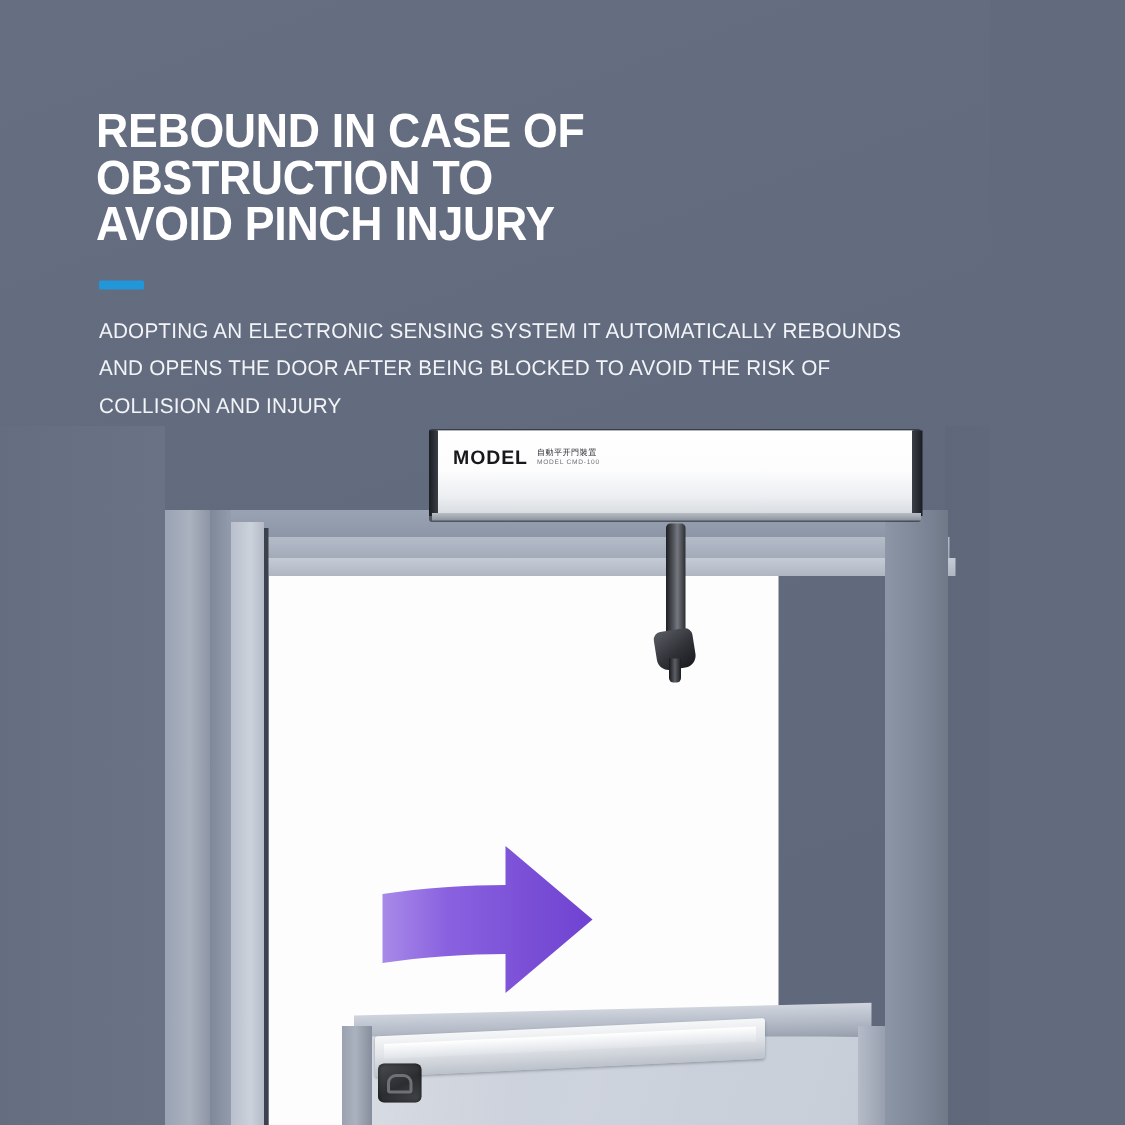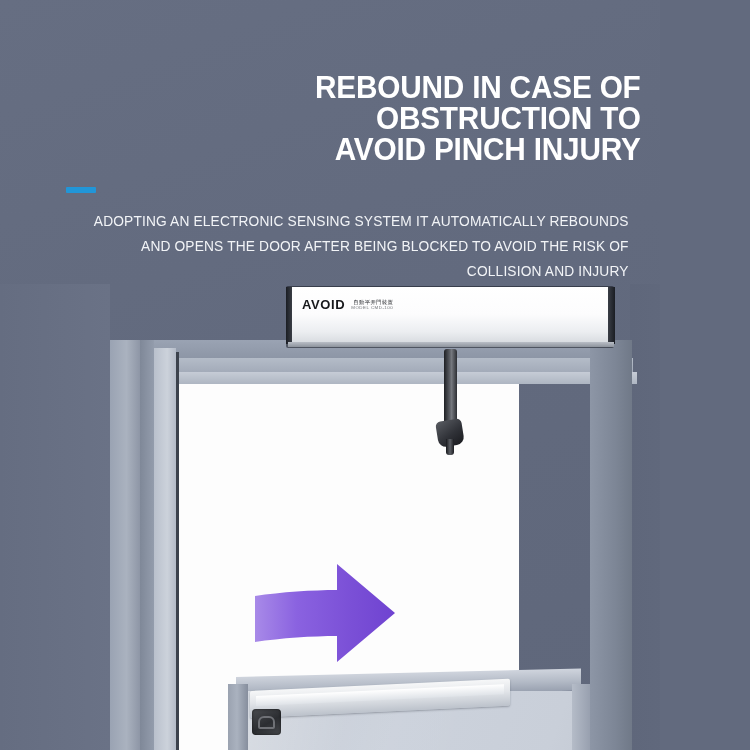--- a/index.html
+++ b/index.html
@@ -7,21 +7,20 @@
     padding: 0;
     background: #626a7e;
   }
   #stage {
     position: relative;
     width: 660px;
     height: 750px;
     overflow: hidden;
     background: linear-gradient(160deg, #666e82 0%, #626a7e 45%, #5f677b 100%);
     font-family: "Liberation Sans", sans-serif;
-    text-align: right;
     -webkit-font-smoothing: antialiased;
   }
 
   
   .headline {
     position: absolute;
     left: 64px;
     top: 72px;
     width: 620px;
     color: #ffffff;
@@ -458,21 +457,21 @@
       <path d="M0,40 C26,36 58,34 82,34 L82,8 L140,57 L82,106 L82,80 C58,80 26,82 0,86 Z" fill="url(#arrowGrad)"></path>
     </svg>
 
     <div class="operator-shadow"></div>
     <div class="operator"></div>
     <div class="operator-capL"></div>
     <div class="operator-capR"></div>
     <div class="operator-bottom-lip"></div>
 
     <div class="brandblock">
-      <div class="brand-cumu">AVOID</div>
+      <div class="brand-cumu">MODEL</div>
       <div class="brand-sub">
         <div class="brand-cn">自動平开門裝置</div>
         <div class="brand-model">MODEL CMD-100</div>
       </div>
     </div>
 
   </div>
 </div>
 
 </body></html>

